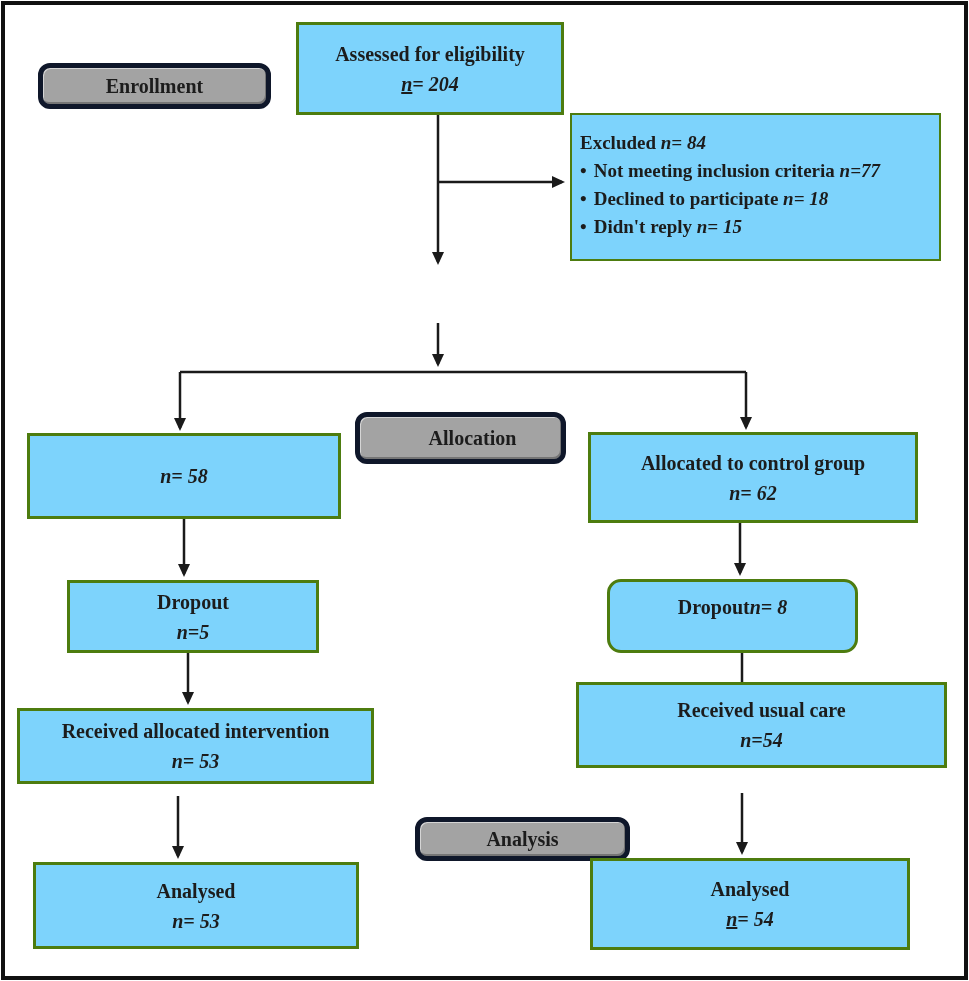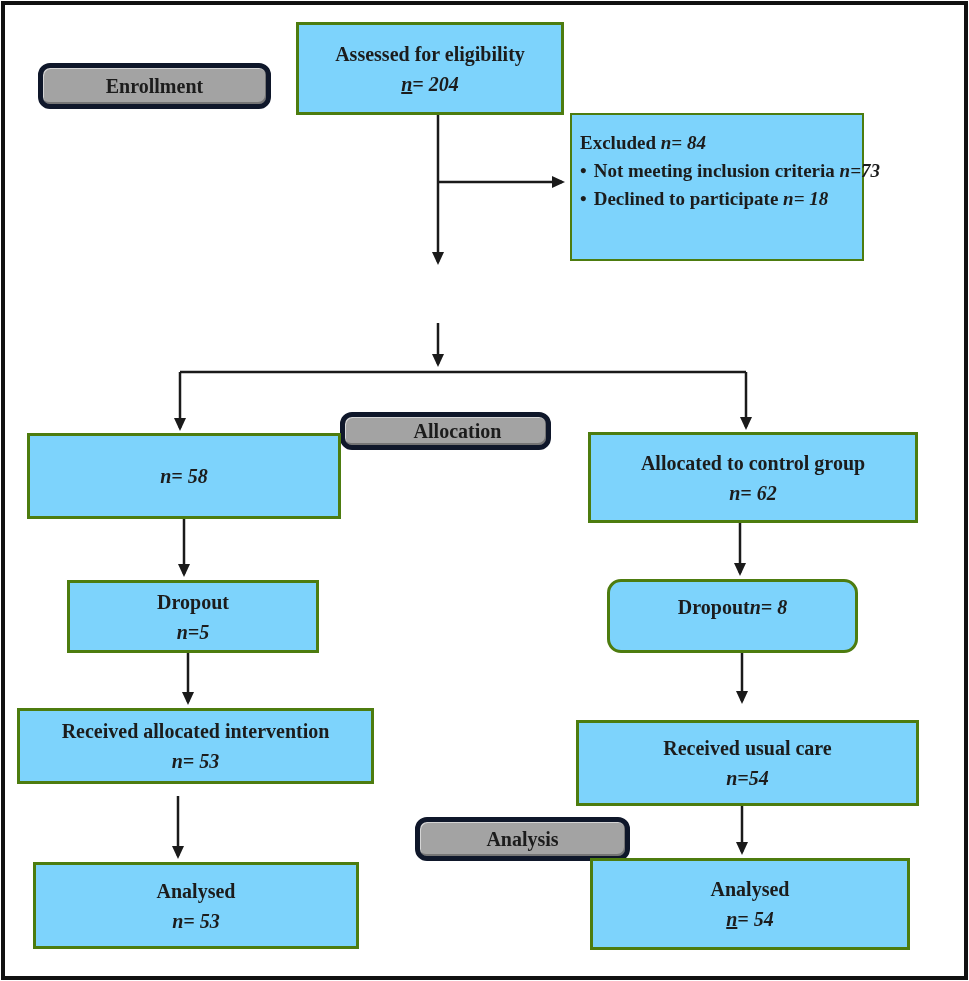--- a/index.html
+++ b/index.html
@@ -55,36 +55,37 @@
     <path d="M740 523 L740 573" marker-end="url(#ah)"></path>
     <path d="M188 653 L188 702" marker-end="url(#ah)"></path>
     <path d="M742 653 L742 701" marker-end="url(#ah)"></path>
     <path d="M178 796 L178 856" marker-end="url(#ah)"></path>
     <path d="M742 793 L742 852" marker-end="url(#ah)"></path>
   </svg>
 
   <div class="stage" style="left:38px;top:63px;width:233px;height:46px;">
     <span>Enrollment</span>
   </div>
-  <div class="stage" style="left:340px;top:412px;width:211px;height:38px;padding-left:24px;">
+  <div class="stage" style="left:355px;top:412px;width:211px;height:52px;padding-left:24px;">
     <span>Allocation</span>
   </div>
   <div class="stage" style="left:368px;top:817px;width:215px;height:44px;margin-left:47px;">
     <span>Analysis</span>
   </div>
 
   <div class="node" style="left:296px;top:22px;width:268px;height:93px;">
     <div class="line">Assessed for eligibility</div>
     <div class="line nval"><span class="u">n</span><span>= 204</span></div>
   </div>
 
-  <div class="node excluded-node" style="left:570px;top:113px;width:294px;height:148px;border-width:2.5px;text-align:right;">
+  <div class="node excluded-node" style="left:570px;top:113px;width:371px;height:148px;border-width:2.5px;text-align:right;">
     <div class="line"><span>Excluded </span><span class="nval"><span>n</span><span>= 84</span></span></div>
-    <div class="line"><span class="bullet">•</span><span>Not meeting inclusion criteria </span><span class="nval">n=73</span></div>
+    <div class="line"><span class="bullet">•</span><span>Not meeting inclusion criteria </span><span class="nval">n=77</span></div>
     <div class="line"><span class="bullet">•</span><span>Declined to participate </span><span class="nval">n= 18</span></div>
+    <div class="line"><span class="bullet">•</span><span>Didn't reply </span><span class="nval">n= 15</span></div>
   </div>
 
 
   <div class="node" style="left:27px;top:433px;width:314px;height:86px;">
     <div class="line nval"><span>n</span><span>= 58</span></div>
   </div>
 
   <div class="node" style="left:588px;top:432px;width:330px;height:91px;">
     <div class="line">Allocated to control group</div>
     <div class="line nval"><span>n</span><span>= 62</span></div>
@@ -97,21 +98,21 @@
 
   <div class="node top-line" style="left:607px;top:579px;width:251px;height:74px;border-radius:14px;">
     <div class="line"><span>Dropout</span><span class="nval"><span>n</span><span>= 8</span></span></div>
   </div>
 
   <div class="node" style="left:17px;top:708px;width:357px;height:76px;">
     <div class="line">Received allocated intervention</div>
     <div class="line nval"><span>n</span><span>= 53</span></div>
   </div>
 
-  <div class="node" style="left:576px;top:720px;width:343px;height:86px;">
+  <div class="node" style="left:576px;top:682px;width:371px;height:86px;">
     <div class="line">Received usual care</div>
     <div class="line nval"><span>n</span><span>=54</span></div>
   </div>
 
   <div class="node" style="left:33px;top:862px;width:326px;height:87px;">
     <div class="line">Analysed</div>
     <div class="line nval"><span>n</span><span>= 53</span></div>
   </div>
 
   <div class="node" style="left:590px;top:858px;width:320px;height:92px;">

